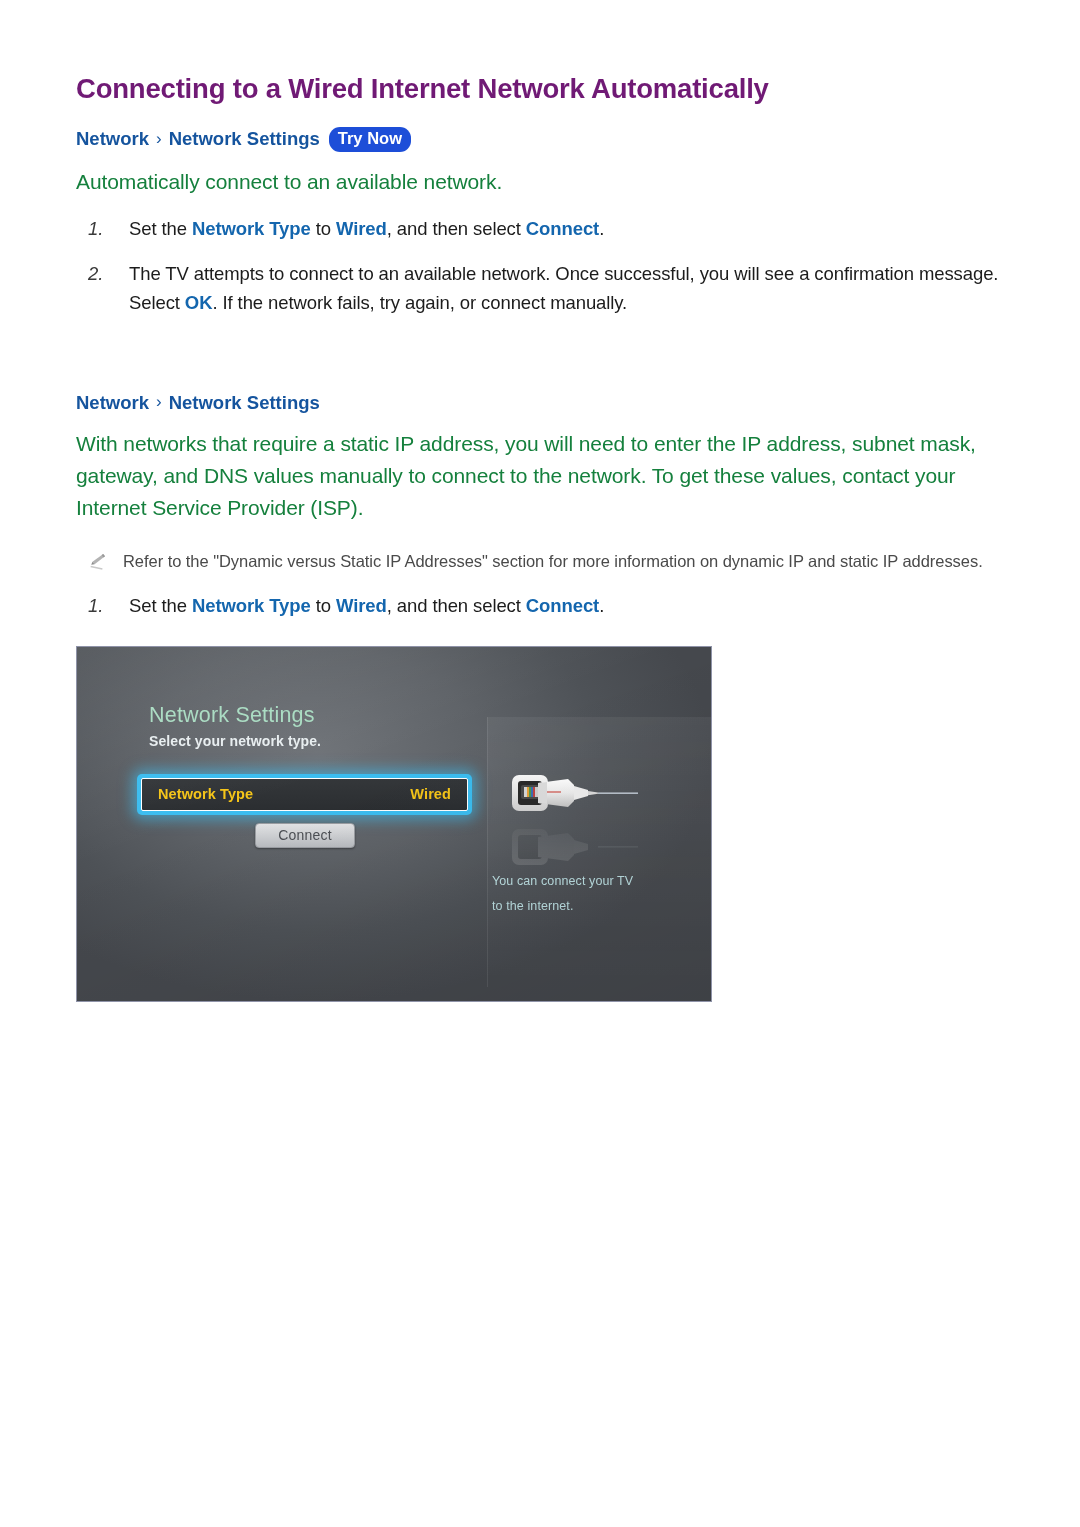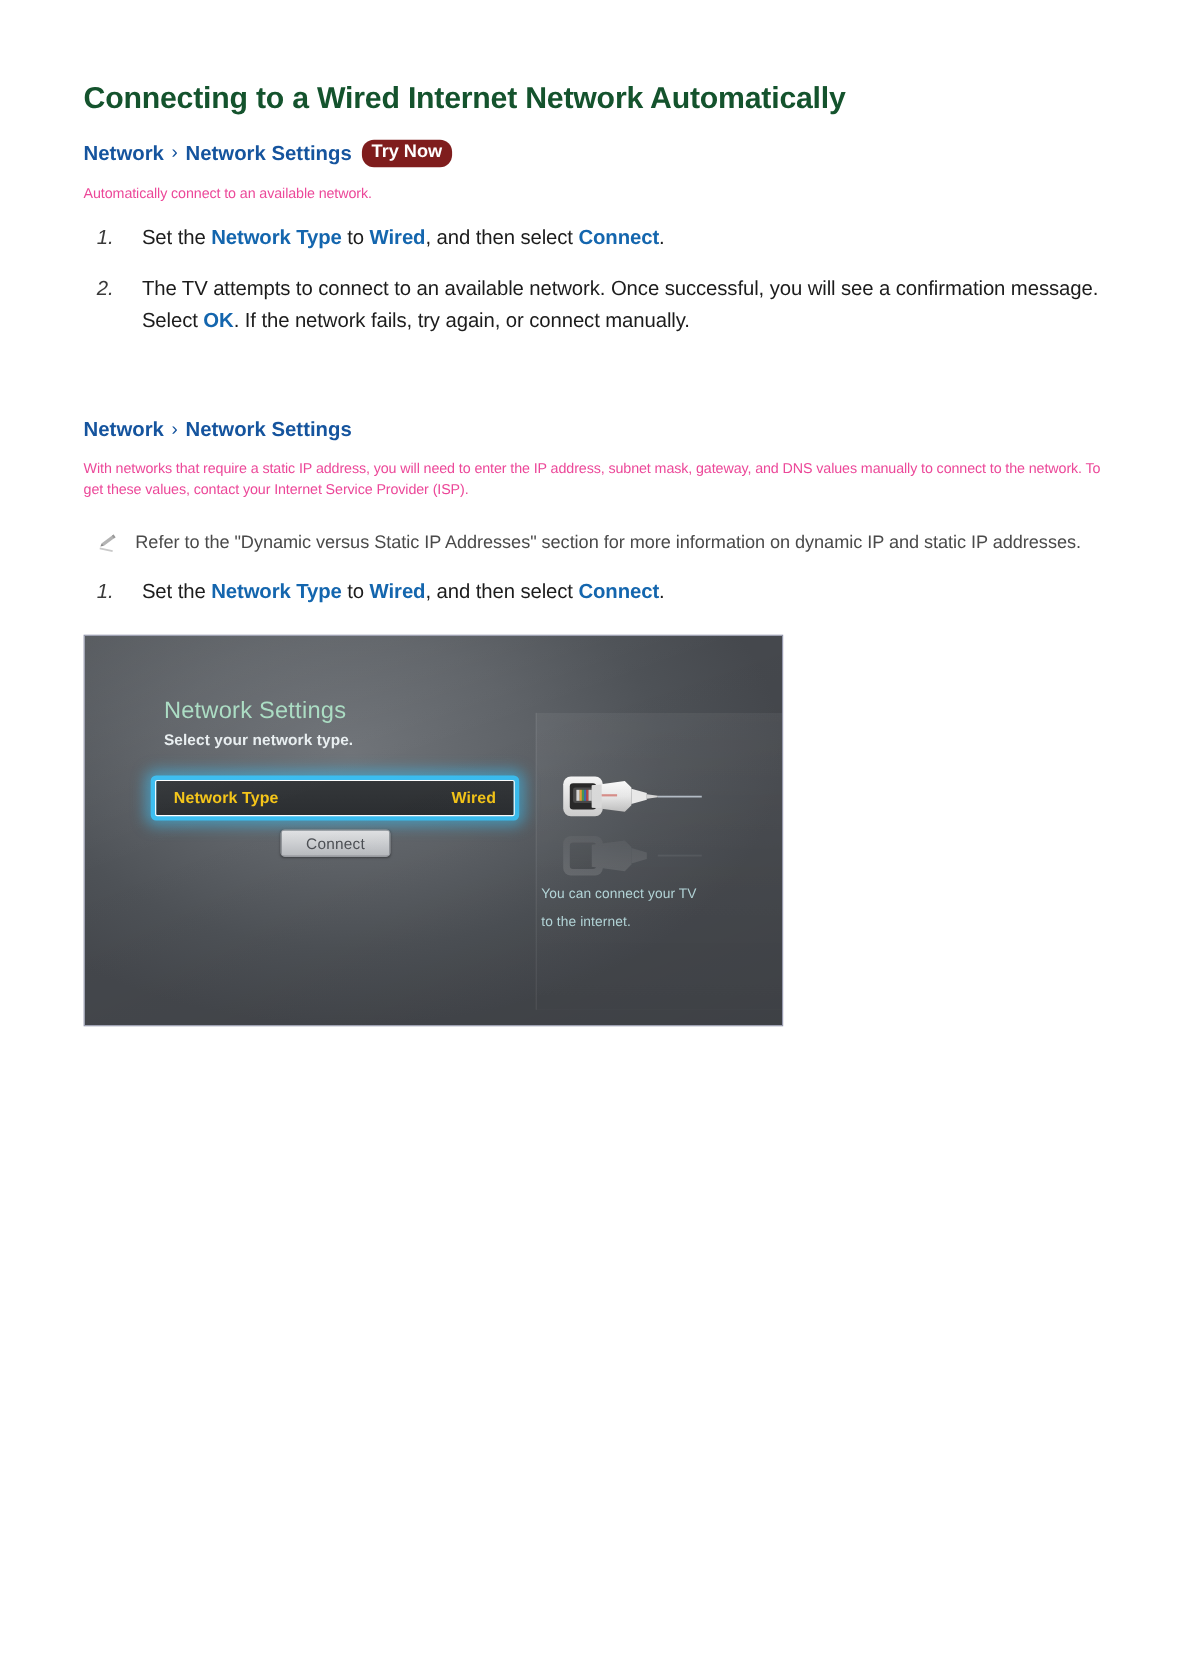--- a/index.html
+++ b/index.html
@@ -15,21 +15,21 @@
 
   .page {
     position: relative;
     width: 1080px;
     height: 1527px;
     padding: 0 76px;
   }
 
   
   h1.section-title {
-    color: #14532d;
+    color: #701a75;
     font-size: 27.5px;
     font-weight: bold;
     letter-spacing: -0.2px;
     margin: 0;
     padding: 0;
     line-height: 1.2;
   }
   .title-1-wrap { padding-top: 72px; }
   .title-2-wrap { padding-top: 52px; }
 
@@ -46,35 +46,35 @@
   }
   .breadcrumb .crumb { white-space: nowrap; }
   .breadcrumb .sep {
     margin: 0 7px;
     font-weight: normal;
     font-size: 17px;
     color: #15549e;
   }
   .trynow {
     display: inline-block;
-    background: #7f1d1d;
+    background: #1d4ed8;
     color: #ffffff;
     font-size: 16.5px;
     font-weight: bold;
     border-radius: 11px;
     padding: 1px 9px 3px 9px;
     margin-left: 9px;
     line-height: 1.25;
   }
 
   
   p.body {
-    font-size: 13px;
+    font-size: 21px;
     line-height: 1.52;
-    color: #ec4899;
+    color: #15803d;
     margin: 14px 0 0 0;
     letter-spacing: -0.1px;
   }
   .lead { margin-top: 13px; }
   .para-block { margin-top: 20px; }
 
   .kw { color: #1466ae; font-weight: bold; }
 
   
   ol.steps {

